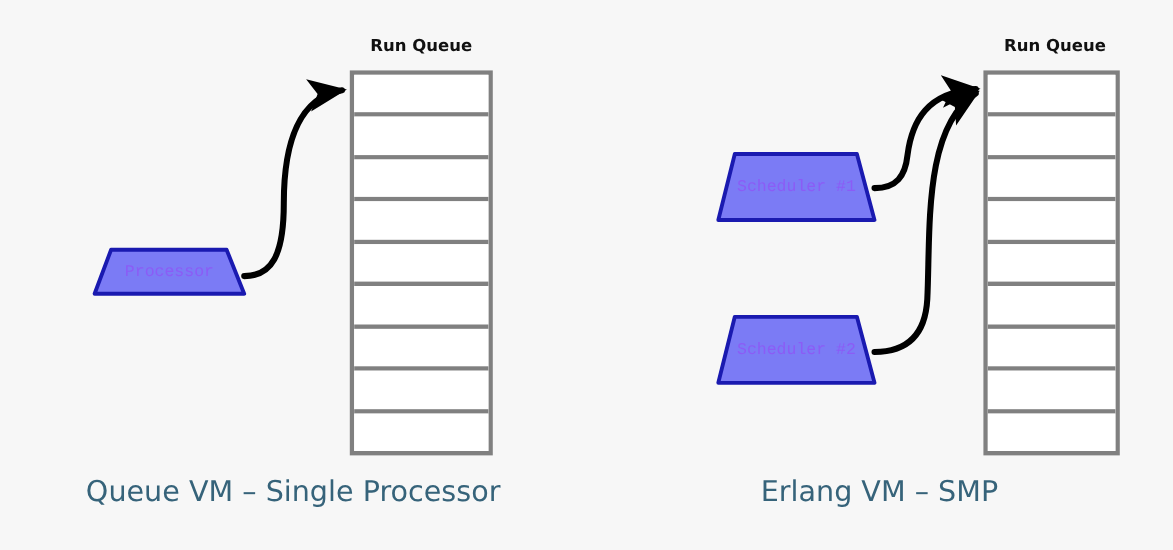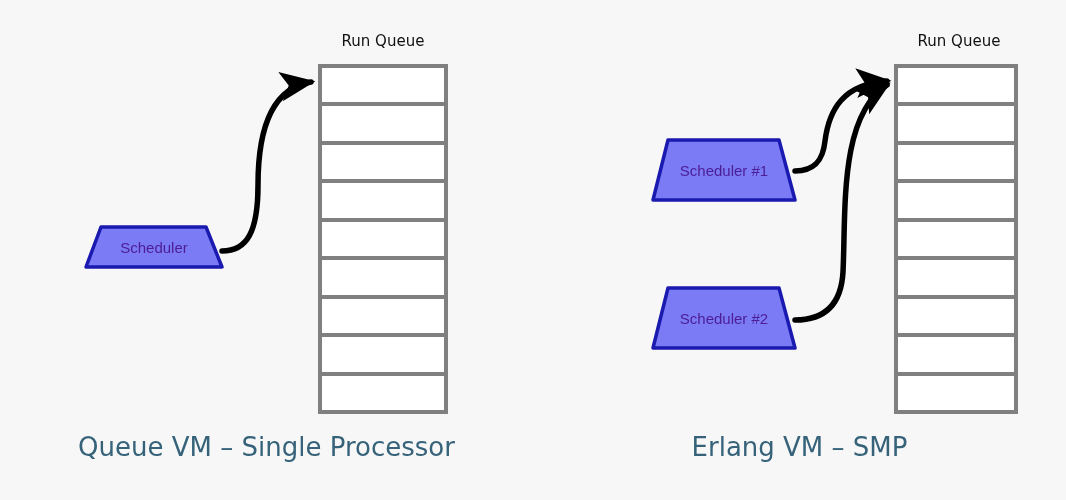--- a/index.html
+++ b/index.html
@@ -42,21 +42,21 @@
     flex: 1 1 0;
     background: #ffffff;
     border-bottom: 4px solid #808080;
     box-sizing: border-box;
   }
   .queue-cell:last-child { border-bottom: none; }
 
   .queue-label {
     position: absolute;
     font-family: "DejaVu Sans", sans-serif;
-    font-weight: normal;
+    font-weight: bold;
     font-size: 15px;
     color: #111111;
     white-space: nowrap;
     text-align: center;
   }
 
   
   .scheduler {
     position: absolute;
   }
@@ -68,22 +68,22 @@
   }
   .scheduler .sched-label {
     position: absolute;
     left: 0;
     top: 0;
     width: 100%;
     height: 100%;
     display: flex;
     align-items: center;
     justify-content: center;
-    color: #4c1d95;
-    font-family: Liberation Sans, sans-serif;
+    color: #8b5cf6;
+    font-family: Liberation Mono, monospace;
     font-size: 15px;
     white-space: nowrap;
     pointer-events: none;
   }
 
   
   .arrows {
     position: absolute;
     left: 0; top: 0;
     width: 533px; height: 500px;
@@ -121,21 +121,21 @@
       <div class="queue-cell"></div>
       <div class="queue-cell"></div>
       <div class="queue-cell"></div>
       <div class="queue-cell"></div>
     </div>
 
     <div class="scheduler" style="left:84px; top:225px; width:140px; height:44px;">
       <svg width="140" height="44" viewBox="0 0 140 44">
         <polygon points="17,2 122,2 138,42 2,42" fill="#7b7bf5" stroke="#1a1ab0" stroke-width="3.5" stroke-linejoin="round"></polygon>
       </svg>
-      <div class="sched-label">Scheduler</div>
+      <div class="sched-label">Processor</div>
     </div>
 
     <svg class="arrows">
       <defs>
         <marker id="ah1" markerWidth="7" markerHeight="7" refX="5.6" refY="3.1" orient="auto" markerUnits="strokeWidth">
           <path d="M0,0.4 L6.4,3.1 L0,5.8 L1.5,3.1 Z" fill="#000000"></path>
         </marker>
       </defs>
       <path d="M 222,251 C 247,251 258,232 258,185 C 258,130 272,88 311,82" fill="none" stroke="#000000" stroke-width="5.5" stroke-linecap="round" marker-end="url(#ah1)"></path>
     </svg>

